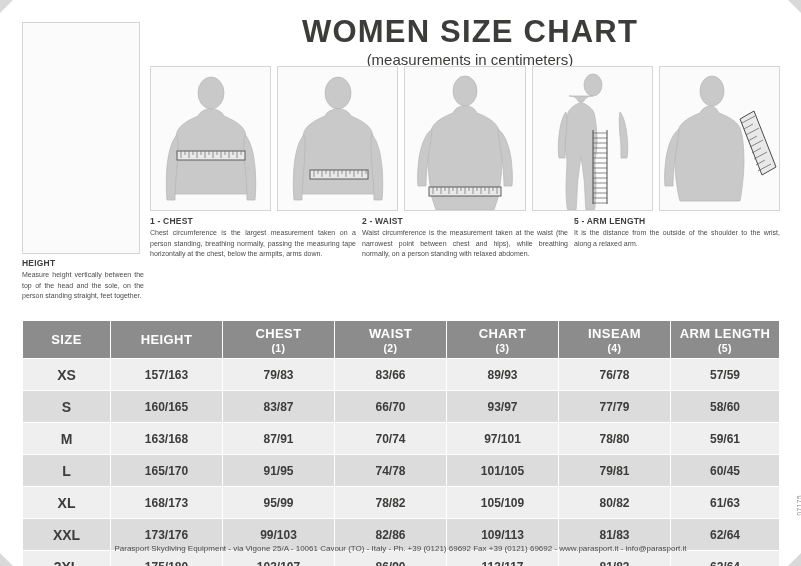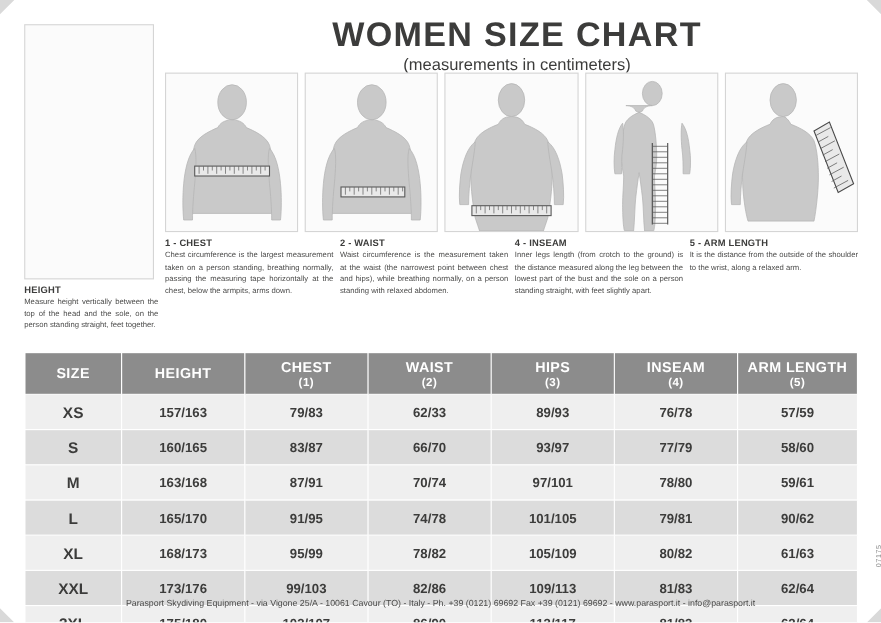--- a/index.html
+++ b/index.html
@@ -415,24 +415,20 @@
   <div class="panel-captions">
     <div class="pcap">
       <div class="cap-title">1 - CHEST</div>
       <div class="cap-body">Chest circumference is the largest measurement taken on a person standing, breathing normally, passing the measuring tape horizontally at the chest, below the armpits, arms down.</div>
     </div>
     <div class="pcap">
       <div class="cap-title">2 - WAIST</div>
       <div class="cap-body">Waist circumference is the measurement taken at the waist (the narrowest point between chest and hips), while breathing normally, on a person standing with relaxed abdomen.</div>
     </div>
     <div class="pcap">
-      <div class="cap-title">4 - INSEAM</div>
-      <div class="cap-body">Inner legs length (from crotch to the ground) is the distance measured along the leg between the lowest part of the bust and the sole on a person standing straight, with feet slightly apart.</div>
-    </div>
-    <div class="pcap">
       <div class="cap-title">5 - ARM LENGTH</div>
       <div class="cap-body">It is the distance from the outside of the shoulder to the wrist, along a relaxed arm.</div>
     </div>
   </div>
 
   <table class="size-table">
     <colgroup>
       <col style="width:88px">
         <col style="width:112px">
         <col style="width:112px">
@@ -451,39 +447,39 @@
         </th>
         <th>
           <span>CHEST</span>
           <span class="sub">(1)</span>
         </th>
         <th>
           <span>WAIST</span>
           <span class="sub">(2)</span>
         </th>
         <th>
-          <span>HIPS</span>
+          <span>CHART</span>
           <span class="sub">(3)</span>
         </th>
         <th>
           <span>INSEAM</span>
           <span class="sub">(4)</span>
         </th>
         <th>
           <span>ARM LENGTH</span>
           <span class="sub">(5)</span>
         </th>
       </tr>
     </thead>
     <tbody>
       <tr class="odd">
         <td class="sizecol">XS</td>
         <td>157/163</td>
         <td>79/83</td>
-        <td>62/33</td>
+        <td>83/66</td>
         <td>89/93</td>
         <td>76/78</td>
         <td>57/59</td>
       </tr>
       <tr class="even">
         <td class="sizecol">S</td>
         <td>160/165</td>
         <td>83/87</td>
         <td>66/70</td>
         <td>93/97</td>
@@ -499,21 +495,21 @@
         <td>78/80</td>
         <td>59/61</td>
       </tr>
       <tr class="even">
         <td class="sizecol">L</td>
         <td>165/170</td>
         <td>91/95</td>
         <td>74/78</td>
         <td>101/105</td>
         <td>79/81</td>
-        <td>90/62</td>
+        <td>60/45</td>
       </tr>
       <tr class="odd">
         <td class="sizecol">XL</td>
         <td>168/173</td>
         <td>95/99</td>
         <td>78/82</td>
         <td>105/109</td>
         <td>80/82</td>
         <td>61/63</td>
       </tr>

